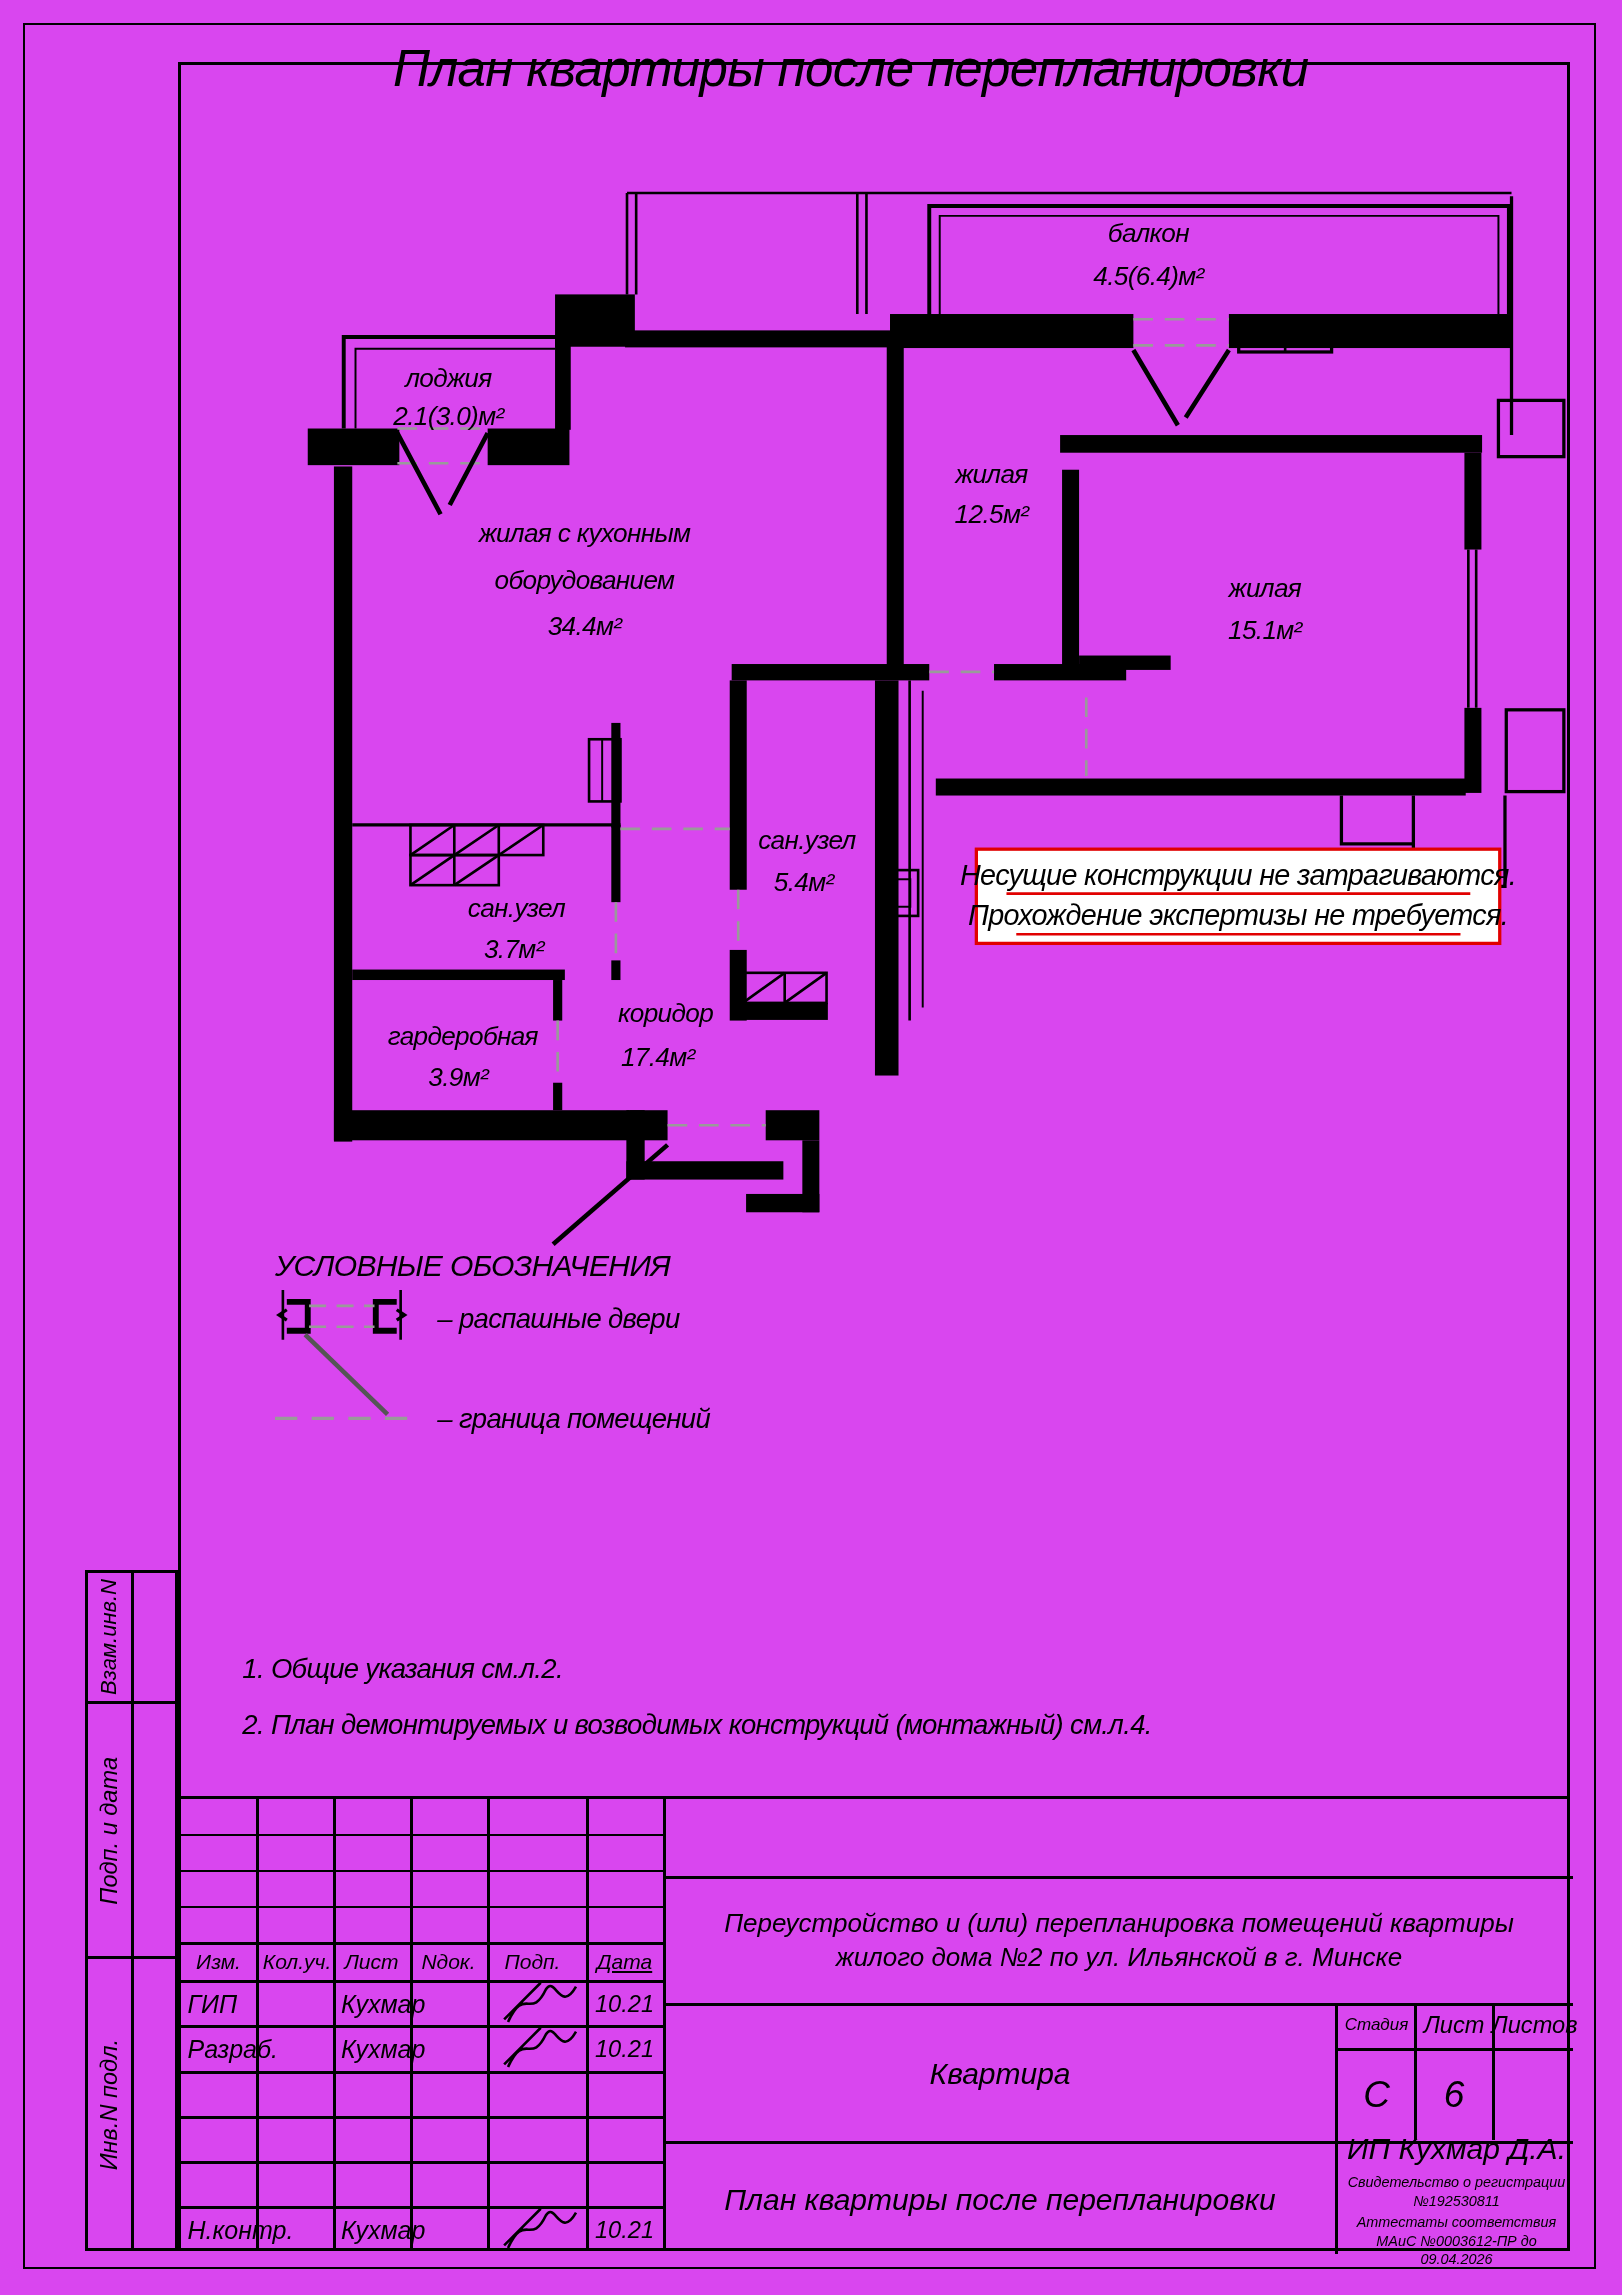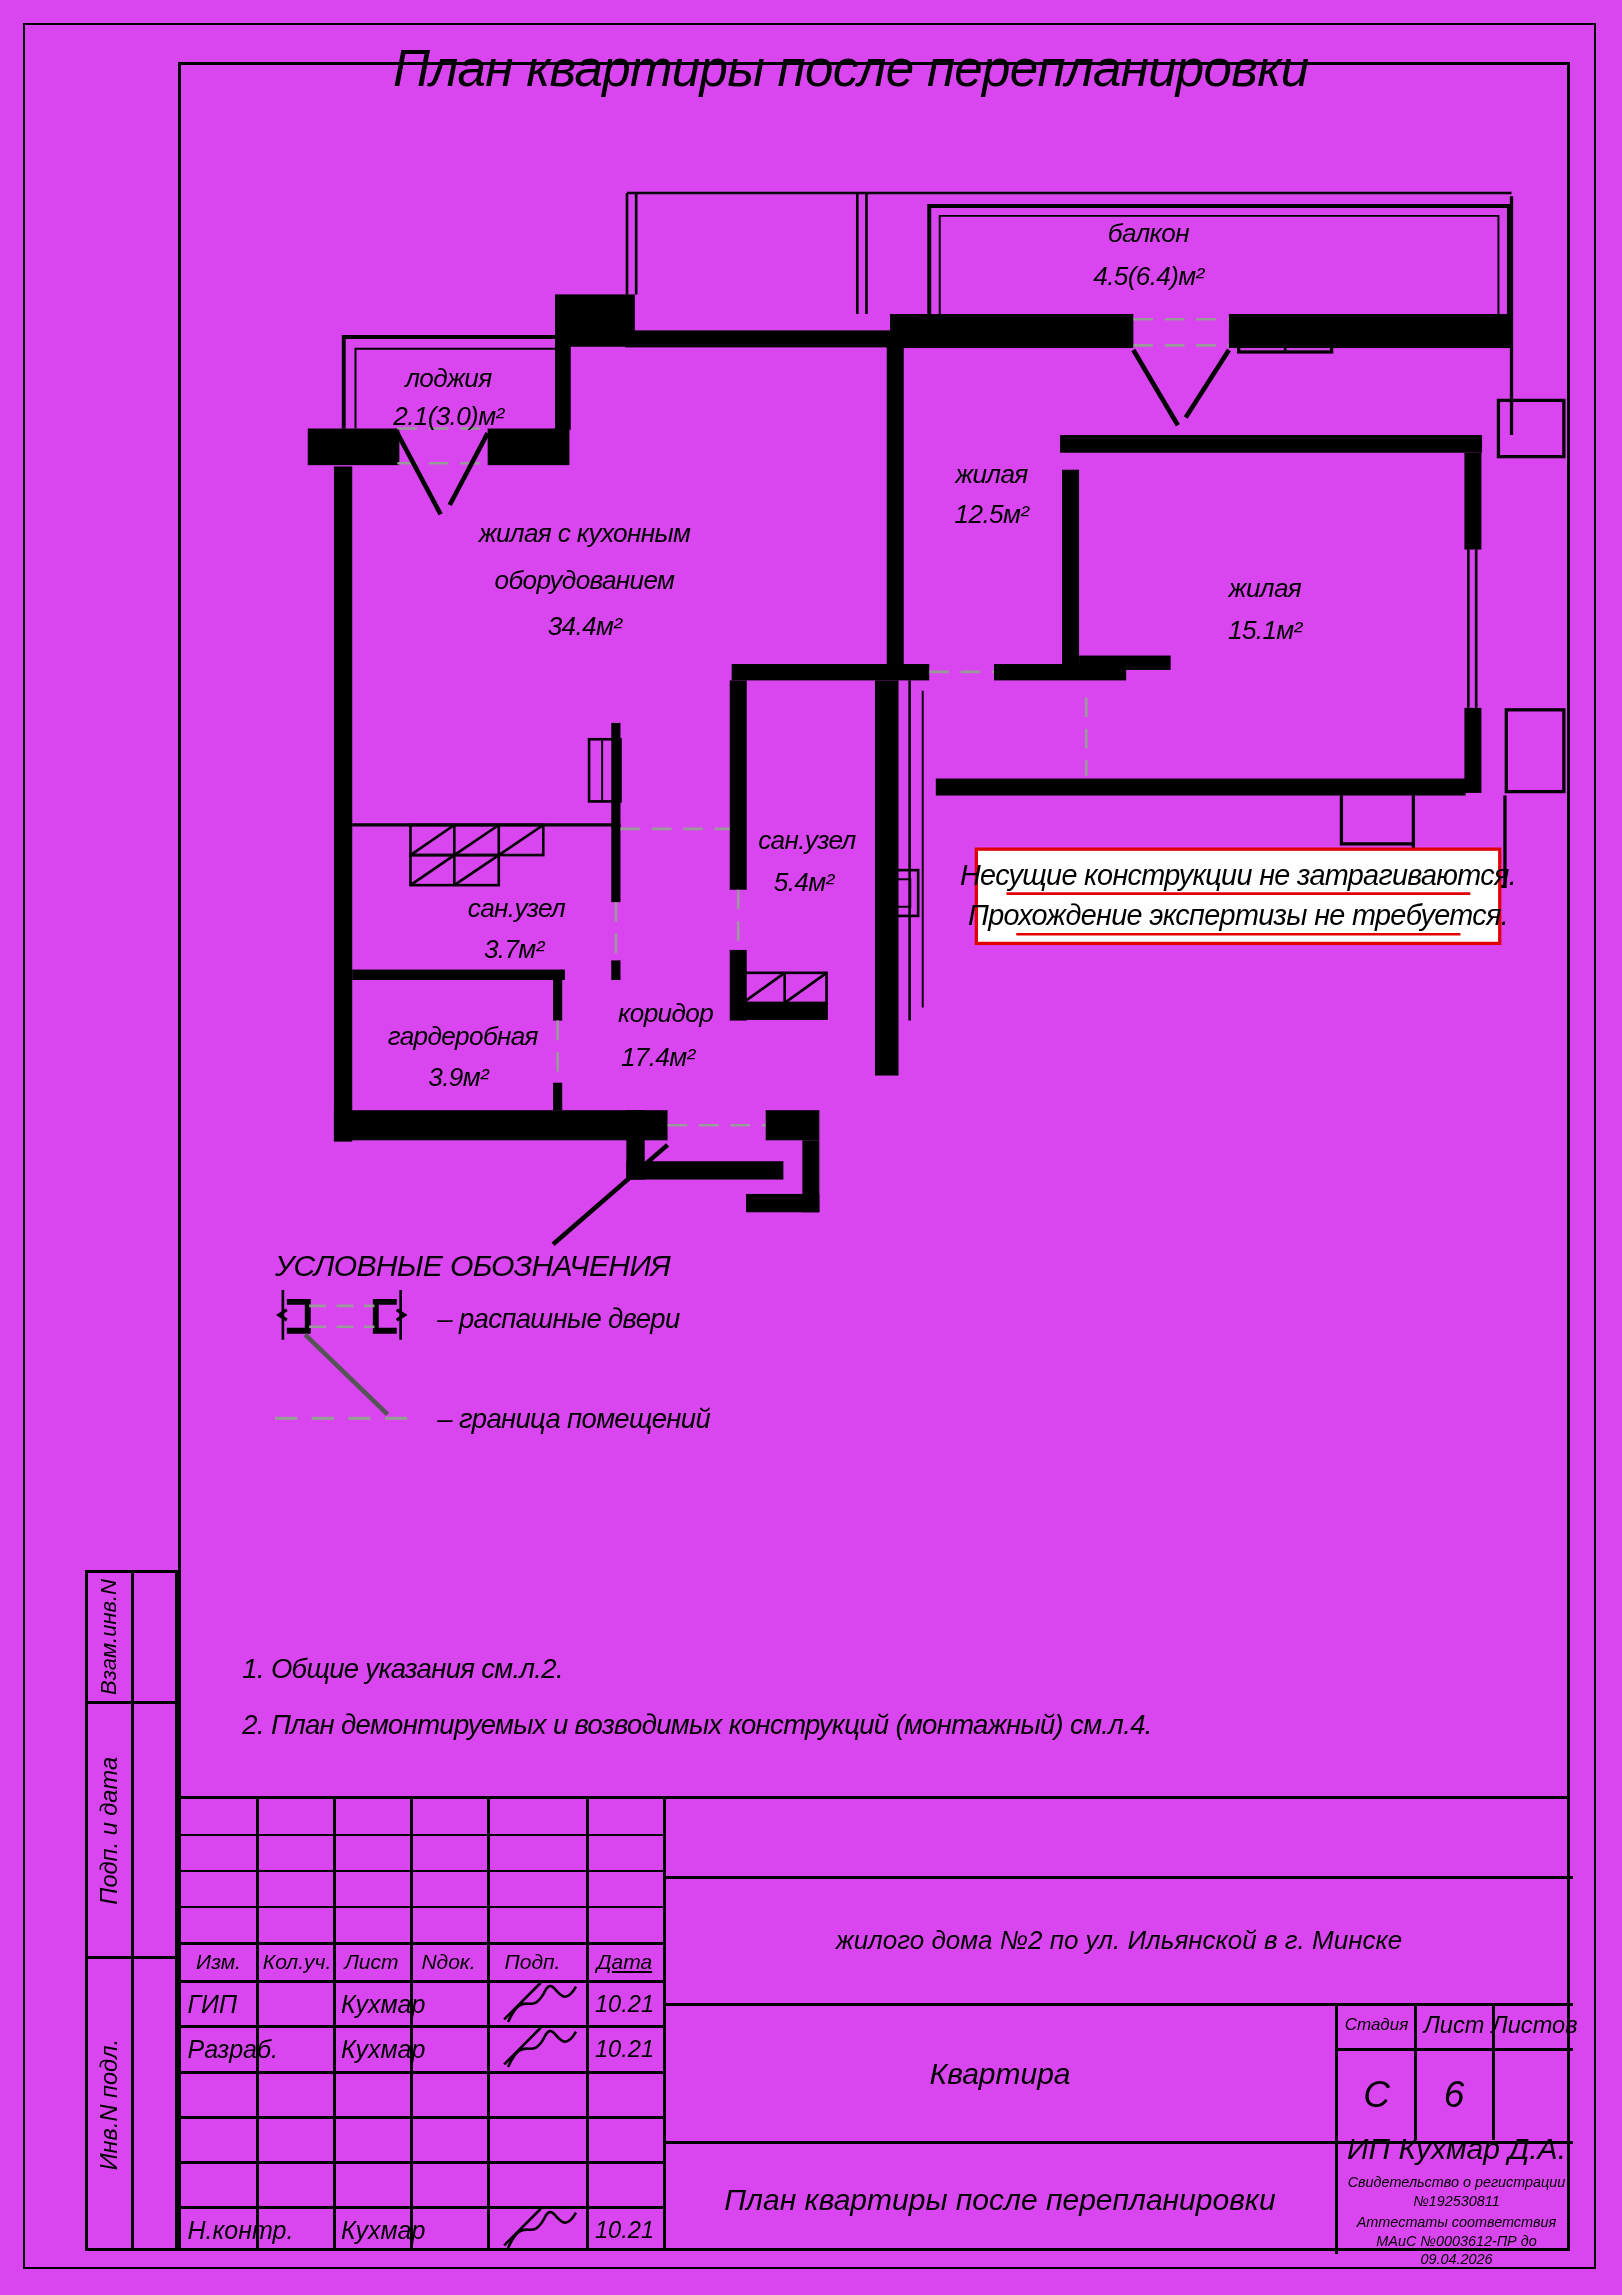--- a/index.html
+++ b/index.html
@@ -237,20 +237,21 @@
 
     <div class="ln" style="left:484px;top:77px;width:908px;height:3.3px;"></div>
     <div class="ln" style="left:484px;top:204px;width:908px;height:3.3px;"></div>
     <div class="ln" style="left:484px;top:342px;width:908px;height:3.3px;"></div>
     <div class="ln" style="left:1154px;top:204px;width:3.3px;height:251px;"></div>
     <div class="ln" style="left:1233px;top:204px;width:2.6px;height:137px;"></div>
     <div class="ln" style="left:1311px;top:204px;width:2.6px;height:137px;"></div>
     <div class="ln" style="left:1154px;top:249px;width:238px;height:2.6px;"></div>
 
     <div class="tb-text" style="left:484px;top:80px;width:908px;height:124px;flex-direction:column;font-size:26px;">
+      <span>Переустройство и (или) перепланировка помещений квартиры</span>
       <span>жилого дома №2 по ул. Ильянской в г. Минске</span>
     </div>
     <div class="tb-text" style="left:484px;top:207px;width:670px;height:134px;font-size:30px;">Квартира</div>
     <div class="tb-text" style="left:1158px;top:204px;width:75px;height:44px;font-size:17px;">Стадия</div>
     <div class="tb-text" style="left:1235px;top:204px;width:76px;height:44px;font-size:23.6px;">Лист</div>
     <div class="tb-text" style="left:1314px;top:204px;width:79px;height:44px;font-size:23.6px;text-align:right;">Листов</div>
     <div class="tb-text" style="left:1158px;top:251px;width:75px;height:90px;font-size:37px;">С</div>
     <div class="tb-text" style="left:1235px;top:251px;width:76px;height:90px;font-size:37px;">6</div>
     <div class="tb-text" style="left:484px;top:345px;width:670px;height:110px;font-size:30px;">План квартиры после перепланировки</div>
     <div class="tb-text" style="left:1158px;top:345px;width:235px;height:110px;flex-direction:column;">

